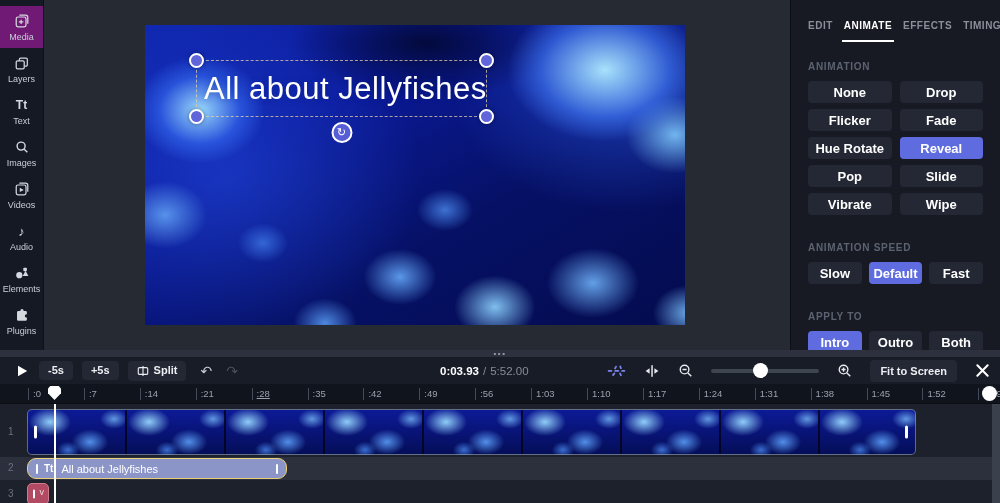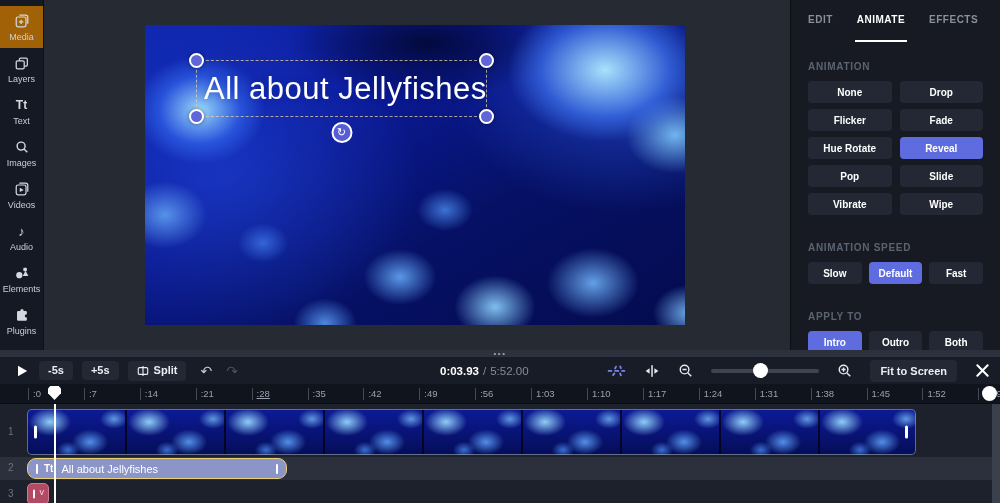--- a/index.html
+++ b/index.html
@@ -2,21 +2,21 @@
 <html><head>
 <meta charset="utf-8">
 <style>
   html,body{margin:0;padding:0;background:#14171e;}
   *{box-sizing:border-box;font-family:"Liberation Sans","DejaVu Sans",sans-serif;}
   .app{position:relative;width:1000px;height:503px;background:#262a33;overflow:hidden;}
 
   
   .sidebar{position:absolute;left:0;top:0;width:44px;height:350px;background:#151924;padding-top:6px;border-right:1px solid #0d1016;}
   .sb-item{height:42px;display:flex;flex-direction:column;align-items:center;justify-content:center;gap:2px;color:#c9ced6;cursor:pointer;}
-  .sb-item.active{background:#a16207;}
+  .sb-item.active{background:#701a75;}
   .sb-icon{width:17px;height:17px;display:flex;align-items:center;justify-content:center;color:#d4d8df;}
   .sb-icon svg{width:16px;height:16px;}
   .sb-label{font-size:9px;color:#c9ced6;}
   .tt-glyph{font-size:12px;font-weight:700;color:#d4d8df;line-height:1;}
   .note-glyph{font-size:13px;line-height:1;}
 
   
   .stage{position:absolute;left:45px;top:0;width:745px;height:350px;background:#262a33;}
   .video-canvas{position:absolute;left:100px;top:25px;width:540px;height:300px;overflow:hidden;
     background:
@@ -37,28 +37,28 @@
       linear-gradient(150deg,#1028b0 0%,#0b1a9a 30%,#061166 62%,#040b4e 100%);}
   .sel-box{position:absolute;left:51px;top:35px;width:291px;height:57px;border:1px dashed rgba(230,210,165,.75);display:flex;align-items:center;}
   .overlay-text{padding-left:7px;color:#fff;font-size:31px;font-weight:300;white-space:nowrap;letter-spacing:.5px;text-shadow:0 0 6px rgba(10,30,120,.35);}
   .handle{position:absolute;width:15px;height:15px;border-radius:50%;background:#6065d9;border:2px solid #fff;box-shadow:0 0 4px rgba(0,0,0,.4);}
   .h-tl{left:-8px;top:-8px;} .h-tr{right:-8px;top:-8px;} .h-bl{left:-8px;bottom:-8px;} .h-br{right:-8px;bottom:-8px;}
   .rotate-handle{position:absolute;left:50%;bottom:-27px;transform:translateX(-50%);width:21px;height:21px;border-radius:50%;
     background:rgba(95,100,220,.9);border:2px solid #fff;color:#fff;font-size:11px;line-height:17px;text-align:center;}
 
   
   .panel{position:absolute;left:790px;top:0;width:210px;height:350px;background:#171a23;border-left:1px solid #0c0e13;padding:0 17px;}
-  .tabs{display:flex;gap:24px;padding-top:14px;height:34px;}
+  .tabs{display:flex;gap:11px;padding-top:20px;height:34px;}
   .tab{font-size:10px;font-weight:700;letter-spacing:.5px;color:#8a8f9a;position:relative;cursor:pointer;}
   .tab.active{color:#fff;}
   .tab.active::after{content:"";position:absolute;left:-2px;right:-2px;bottom:-8px;height:2px;background:#fff;}
   .sec-label{margin-top:27px;font-size:10px;font-weight:700;letter-spacing:.7px;color:#5c6370;}
   .grid2{display:grid;grid-template-columns:1fr 1fr;gap:6px 8px;margin-top:9px;}
   .grid3{display:grid;grid-template-columns:1fr 1fr 1fr;gap:6px 7px;margin-top:9px;}
-  .opt-btn{height:22px;border-radius:4px;background:#232834;color:#fff;font-size:10px;font-weight:600;display:flex;align-items:center;justify-content:center;cursor:pointer;}
+  .opt-btn{height:22px;border-radius:4px;background:#232834;color:#fff;font-size:13px;font-weight:600;display:flex;align-items:center;justify-content:center;cursor:pointer;}
   .opt-btn.sel{background:#5f6ce0;}
 
   
   .hdivider{position:absolute;left:0;top:350px;width:1000px;height:7px;background:#2c313d;display:flex;align-items:center;justify-content:center;}
   .hdivider span{color:#9aa1ae;font-size:8px;letter-spacing:1.5px;line-height:5px;}
 
   
   .timeline{position:absolute;left:0;top:357px;width:1000px;height:146px;background:#1d212b;}
   .t-toolbar{position:absolute;left:0;top:0;width:1000px;height:27px;background:#181c26;display:flex;align-items:center;}
   .play-btn{margin-left:14px;width:16px;height:16px;display:flex;align-items:center;justify-content:center;cursor:pointer;}

